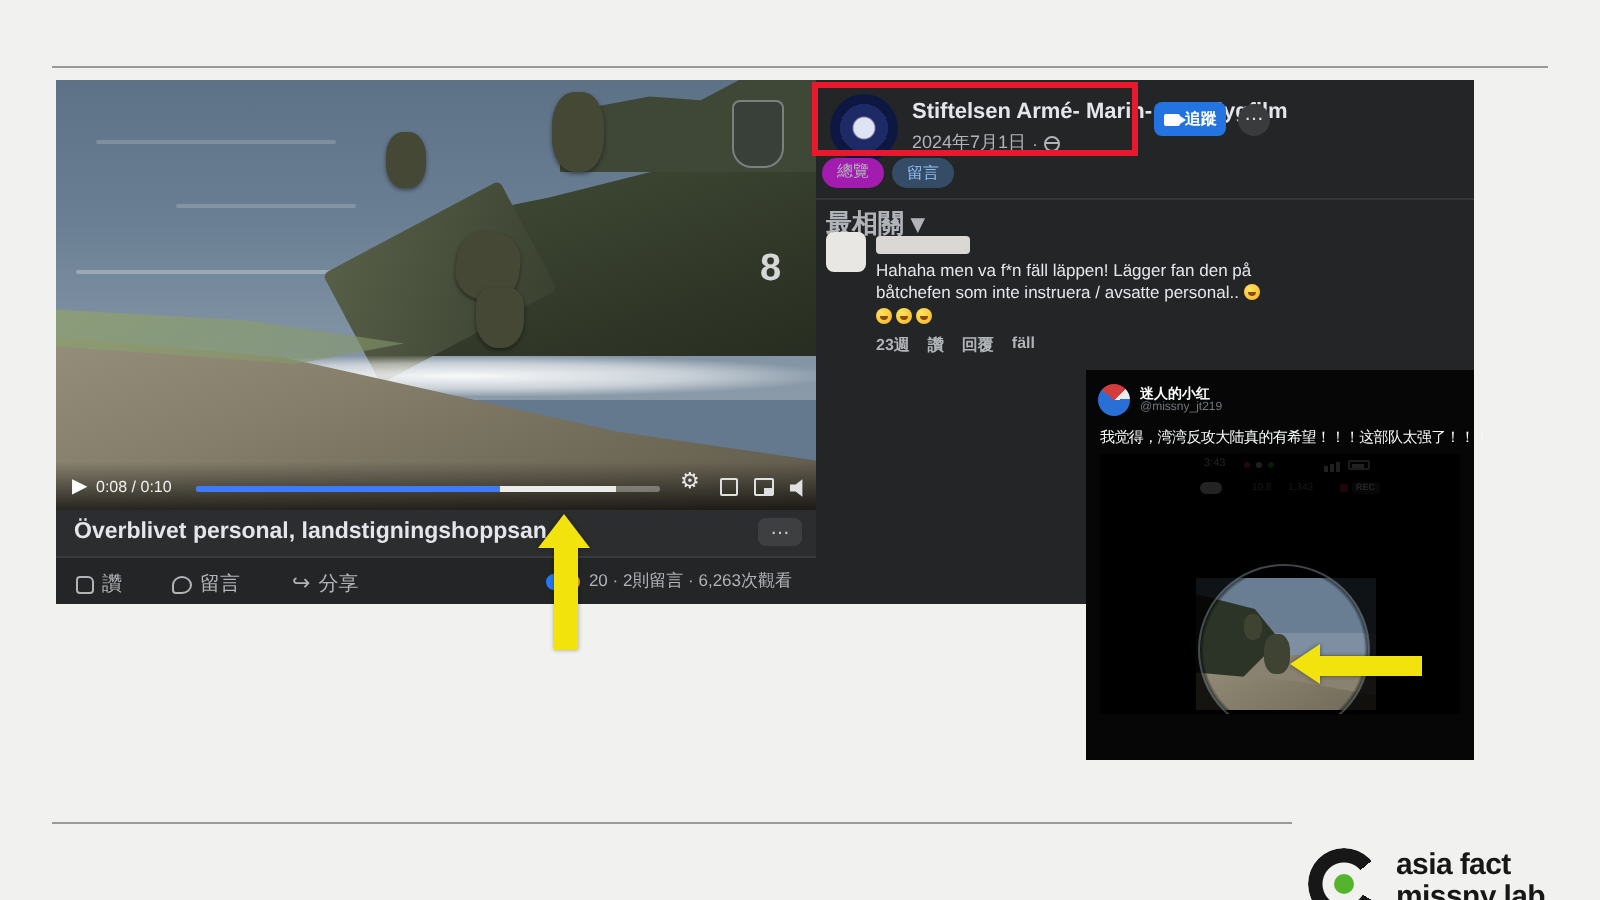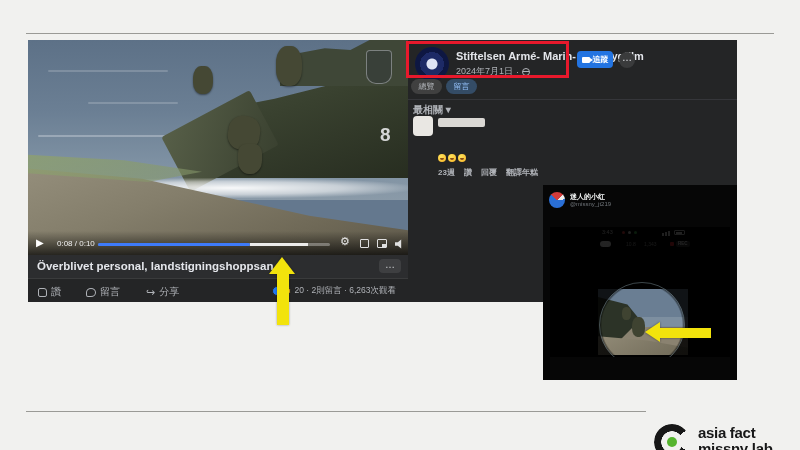--- a/index.html
+++ b/index.html
@@ -33,21 +33,21 @@
   .algae { position:absolute; left:0; top:108px; width:300px; height:34px;
            background:linear-gradient(160deg,rgba(142,160,112,.85),rgba(120,138,96,.4));
            clip-path:polygon(0 20%, 32% 36%, 58% 70%, 40% 100%, 0 74%); }
   .soldier { position:absolute; background:#454834; border-radius:42%; box-shadow:0 1px 2px rgba(0,0,0,.45); }
   .watermark { position:absolute; left:338px; top:10px; width:26px; height:34px; border:1px solid rgba(225,228,235,.4);
            background:rgba(44,48,66,.28); border-radius:4px 4px 10px 10px; }
   .hull-num { position:absolute; left:352px; top:84px; color:#e8e9ea; font-weight:bold; font-size:19px; opacity:.9; }
 
   .vcontrols { position:absolute; left:0; top:191px; width:380px; height:24px;
            background:linear-gradient(180deg, rgba(0,0,0,0), rgba(0,0,0,.7)); color:#fff; }
-  .vtime { position:absolute; left:29px; top:8px; font-size:8px; color:#f0f0f0; }
+  .vtime { position:absolute; left:20px; top:8px; font-size:8px; color:#f0f0f0; }
   .vplay { position:absolute; left:8px; top:6px; font-size:10px; color:#fff; }
   .track { position:absolute; left:70px; top:12px; width:232px; height:3px; background:rgba(255,255,255,.32); border-radius:2px; }
   .track .played { position:absolute; left:0; top:0; height:3px; width:152px; background:#3e7bfa; border-radius:2px; }
   .track .buffered { position:absolute; left:152px; top:0; height:3px; width:58px; background:rgba(255,255,255,.85); }
   .vicon { position:absolute; top:5px; color:#e8e8e8; font-size:11px; line-height:11px; }
   .fs-box { position:absolute; top:8px; width:9px; height:9px; border:1.3px solid #e0e0e0; border-radius:1px; }
   .pip-box { position:absolute; top:8px; width:10px; height:9px; border:1.3px solid #e0e0e0; border-radius:1px; }
   .pip-box::after { content:""; position:absolute; right:0.5px; bottom:0.5px; width:4px; height:3px; background:#e0e0e0; }
   .speaker { position:absolute; top:8px; width:10px; height:10px; background:#e0e0e0;
            clip-path:polygon(0 32%, 28% 32%, 62% 6%, 62% 94%, 28% 68%, 0 68%); }
@@ -75,24 +75,24 @@
   .globe::after { content:""; position:absolute; left:0; top:2.5px; width:6px; height:1px; background:#b0b3b8; }
   .red-box { position:absolute; left:-2px; top:1px; width:163px; height:37px; border:3px solid #e8192c; z-index:3; }
   .follow-btn { position:absolute; left:169px; top:11px; width:36px; height:17px; background:#2374e1; border-radius:4px;
            display:flex; align-items:center; justify-content:center; gap:3px; color:#fff; font-size:8px; font-weight:bold; }
   .cam-i { width:8px; height:6px; background:#fff; border-radius:1px; position:relative; }
   .cam-i::after { content:""; position:absolute; right:-3px; top:1px; border-left:3px solid #fff;
            border-top:2px solid transparent; border-bottom:2px solid transparent; }
   .more-circle { position:absolute; left:211px; top:12px; width:16px; height:16px; border-radius:50%; background:#3a3b3c;
            color:#e4e6eb; font-size:10px; text-align:center; line-height:12px; }
   .tab { position:absolute; top:39px; height:15px; border-radius:8px; font-size:8px; line-height:15px; text-align:center; }
-  .tab.overview { left:3px; width:31px; background:#404040; color:#b0b3b8;font-family:Liberation Mono, monospace; }
+  .tab.overview { left:3px; width:31px; background:#a21caf; color:#b0b3b8;font-family:Liberation Mono, monospace; }
   .tab.comments { left:38px; width:31px; background:#344c66; color:#91bdf5; }
   .tabs-divider { position:absolute; left:0; top:59px; width:329px; height:1px; background:#35363a; }
-  .sort { position:absolute; left:5px; top:63px; font-size:10px; font-weight:bold; color:#b0b3b8; }
+  .sort { position:absolute; left:5px; top:63px; font-size:13px; font-weight:bold; color:#b0b3b8; }
   .cmt-avatar { position:absolute; left:5px; top:76px; width:20px; height:20px; border-radius:4px; background:#e9e7e3; }
   .cmt-namepill { position:absolute; left:30px; top:78px; width:47px; height:9px; border-radius:2px; background:#dad8d4; }
   .cmt-text { position:absolute; left:30px; top:90px; width:240px; font-size:8.5px; line-height:11px; color:#e4e6eb; }
   .emoji-dot { display:inline-block; width:8px; height:8px; border-radius:50%;
            background:radial-gradient(circle at 35% 30%, #ffe45c, #f7b125); vertical-align:-1px; position:relative; }
   .emoji-dot::after { content:""; position:absolute; left:2px; top:4px; width:4px; height:2px;
            border-radius:0 0 4px 4px; background:#8a4b12; }
   .emoji-row { position:absolute; left:30px; top:114px; display:flex; gap:2px; }
   .cmt-meta { position:absolute; left:30px; top:127px; display:flex; gap:9px; font-size:8px; color:#b0b3b8; font-weight:bold; }
   .composer { position:absolute; left:25px; top:218px; width:110px; height:36px; background:#3a3b3c; border-radius:10px; }
@@ -241,44 +241,50 @@
     <div class="more-circle">…</div>
 
     <div class="tab overview">總覽</div>
     <div class="tab comments">留言</div>
     <div class="tabs-divider"></div>
 
     <div class="sort">最相關 ▾</div>
 
     <div class="cmt-avatar"></div>
     <div class="cmt-namepill"></div>
+    <div class="cmt-text">
+      <span>Hahaha men va f*n fäll läppen! Lägger fan den på</span><br>
+      <span>båtchefen som inte instruera / avsatte personal..</span>
+      <span class="emoji-dot" title="😅"></span>
+    </div>
     <div class="emoji-row" title="🤣😂🤣">
       <span class="emoji-dot"></span>
       <span class="emoji-dot"></span>
       <span class="emoji-dot"></span>
     </div>
     <div class="cmt-meta">
       <span>23週</span>
       <span>讚</span>
       <span>回覆</span>
-      <span>翻譯年糕</span>
+      <span>fäll</span>
     </div>
 
   </div>
 
   <div class="arrow-up">
     <div class="head"></div>
     <div class="shaft"></div>
   </div>
 </div>
 
 <div class="inset">
   <div class="x-avatar"></div>
   <div class="x-name">迷人的小红</div>
   <div class="x-handle">@missny_jt219</div>
+  <div class="x-text">我觉得，湾湾反攻大陆真的有希望！！！这部队太强了！！！</div>
 
   <div class="x-video">
     <div class="x-status">
       <span class="x-time">3:43</span>
       <span class="dot" style="left:72px; background:#e03b3b;"></span>
       <span class="dot" style="left:78px; background:#d8d8d8;"></span>
       <span class="dot" style="left:84px; background:#3fae4a;"></span>
       <span class="sig-bar" style="left:112px; height:3px; bottom:1px;"></span>
       <span class="sig-bar" style="left:115px; height:4px; bottom:1px;"></span>
       <span class="sig-bar" style="left:118px; height:5px; bottom:1px;"></span>

